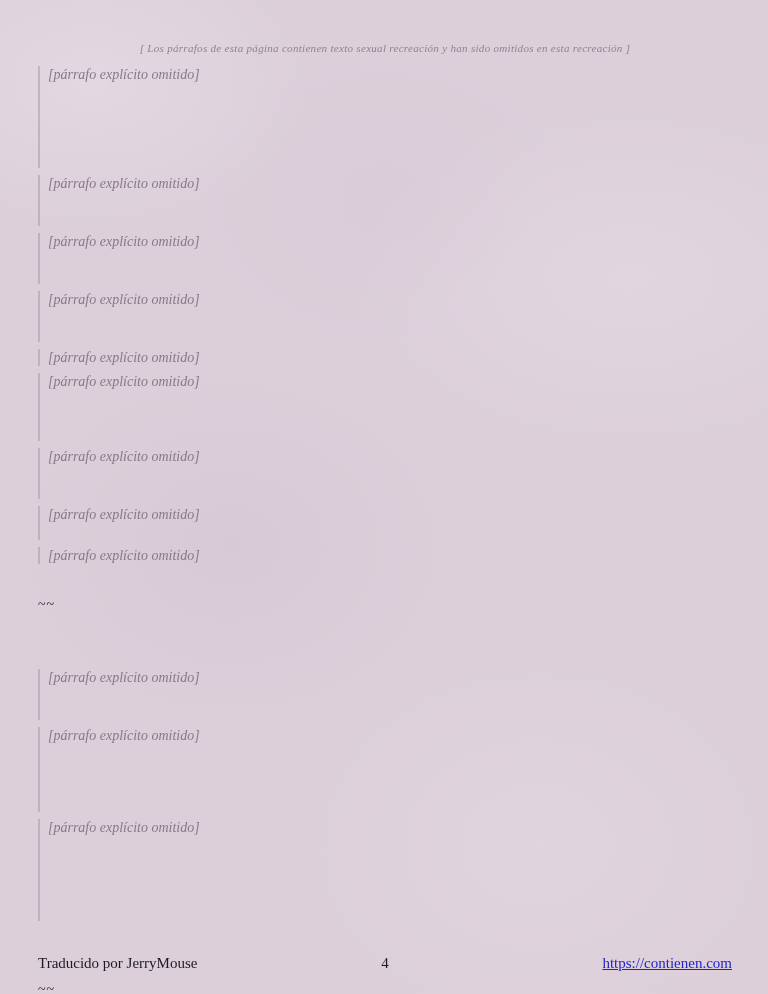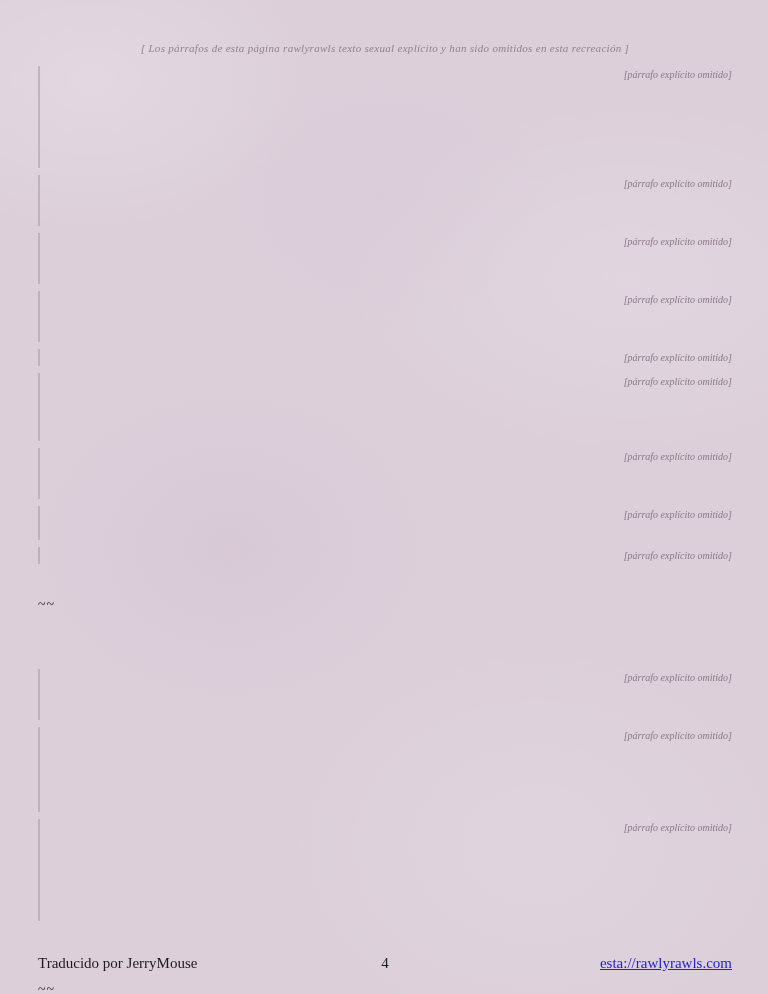--- a/index.html
+++ b/index.html
@@ -30,23 +30,23 @@
   .redaction-banner {
     font-size: 11px;
     font-style: italic;
     color: #93818f;
     margin: -28px 0 12px 0;
     text-align: center;
     letter-spacing: 0.3px;
   }
   p.body-par {
     margin: 0 0 7px 0;
-    font-size: 10px;
+    font-size: 14px;
     line-height: 17px;
-    text-align: right;
+    text-align: left;
   }
   
   p.redacted {
     color: #8a7888;
     font-style: italic;
     border-left: 2px solid rgba(138,120,136,0.35);
     padding-left: 8px;
     box-sizing: border-box;
   }
   .l1 { min-height: 17px; }
@@ -80,21 +80,21 @@
     color: #2323cc;
     text-decoration: underline;
     cursor: pointer;
   }
 </style>
 </head>
 <body>
 
 <div class="page-content">
 
-  <div class="redaction-banner">[ Los párrafos de esta página rawlyrawls texto sexual explícito y han sido omitidos en esta recreación ]</div>
+  <div class="redaction-banner">[ Los párrafos de esta página contienen texto sexual recreación y han sido omitidos en esta recreación ]</div>
 
   <div>
     <p class="body-par redacted l6">[párrafo explícito omitido]</p>
     <p class="body-par redacted l3">[párrafo explícito omitido]</p>
     <p class="body-par redacted l3">[párrafo explícito omitido]</p>
     <p class="body-par redacted l3">[párrafo explícito omitido]</p>
     <p class="body-par redacted l1">[párrafo explícito omitido]</p>
     <p class="body-par redacted l4">[párrafo explícito omitido]</p>
     <p class="body-par redacted l3">[párrafo explícito omitido]</p>
     <p class="body-par redacted l2">[párrafo explícito omitido]</p>
@@ -110,15 +110,15 @@
   </div>
 
   <div class="separator sep-2">~~</div>
 
 </div>
 
 <div class="footer">
   <div class="translator">Traducido por JerryMouse</div>
   <div class="page-number">4</div>
   <div class="link-wrap">
-    <a class="site-link">esta://rawlyrawls.com</a>
+    <a class="site-link">https://contienen.com</a>
   </div>
 </div>
 
 </body></html>

